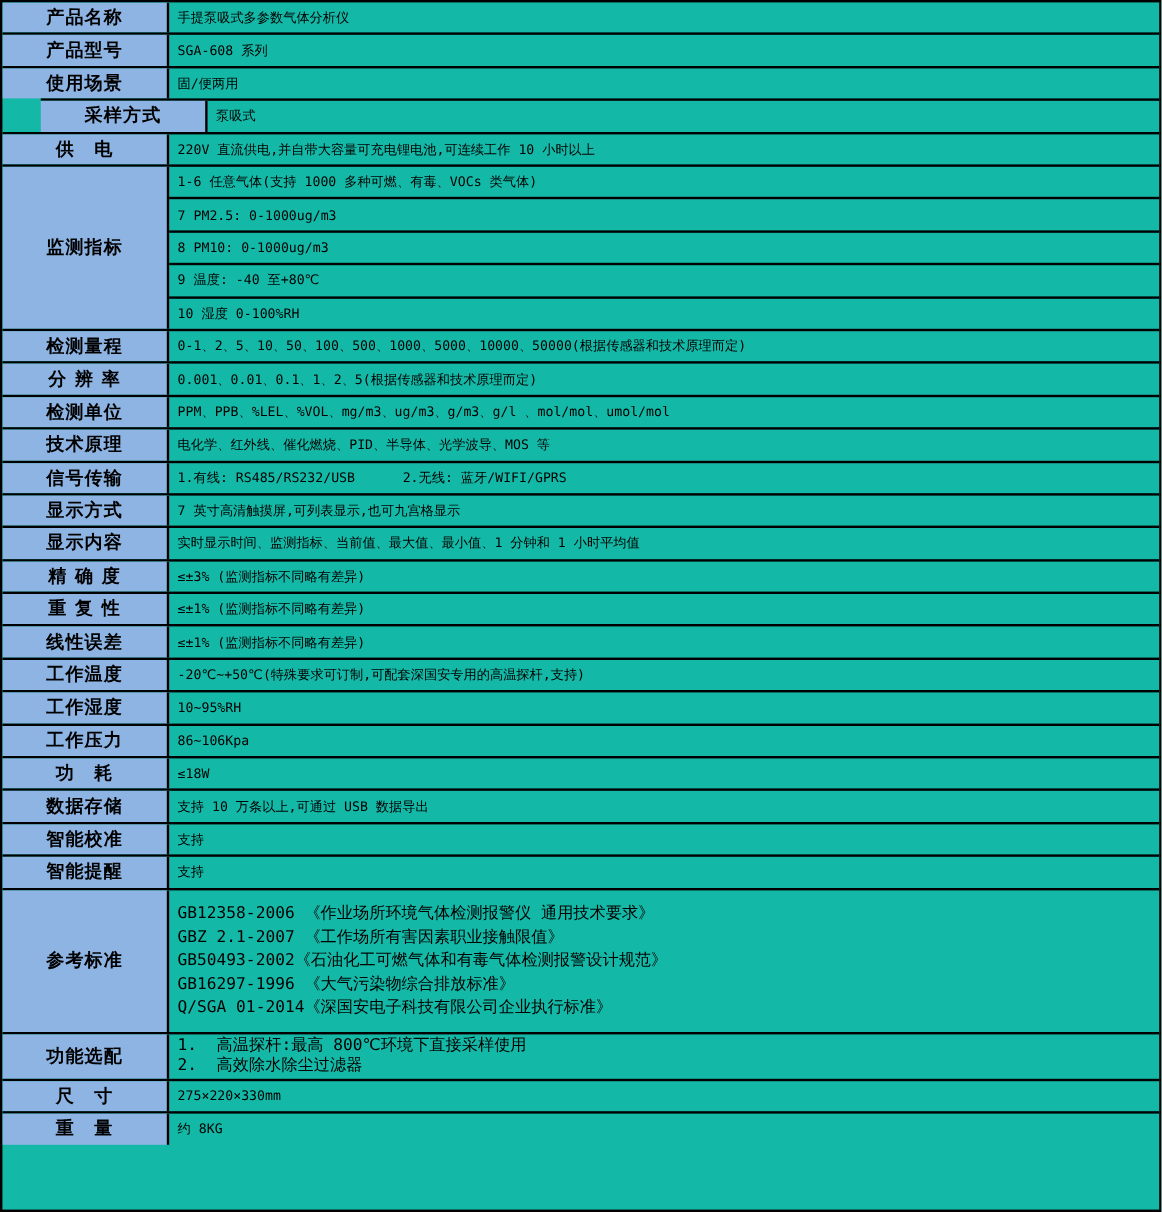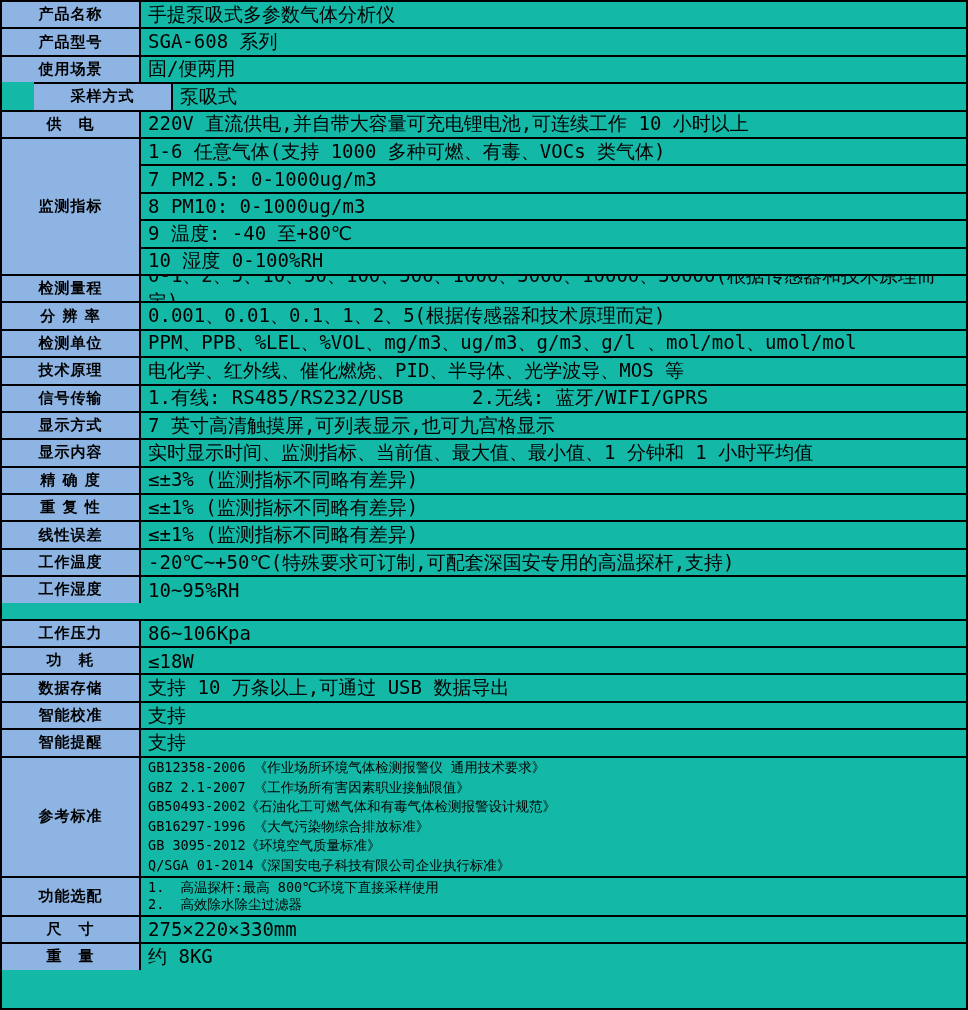--- a/index.html
+++ b/index.html
@@ -43,24 +43,25 @@
     flex: 1;
     display: flex;
     flex-direction: column;
     min-width: 0;
   }
   .cell {
     flex: 1;
     display: flex;
     align-items: center;
     padding: 0 7px;
-    font-size: 19px;
+    font-size: 11px;
     white-space: pre-wrap;
     border-top: 2px solid #000000;
     overflow: hidden;
+    text-align: right;
   }
   .cell:first-child { border-top: none; }
   .lines-cell {
     flex: 1;
     display: flex;
     flex-direction: column;
     justify-content: center;
     padding: 1px 7px;
     font-size: 13.5px;
     overflow: hidden;
@@ -180,21 +181,21 @@
       <div class="vals">
         <div class="cell">-20℃~+50℃(特殊要求可订制,可配套深国安专用的高温探杆,支持)</div>
       </div>
     </div>
     <div class="row" style="height: 25.4px;">
       <div class="label">工作湿度</div>
       <div class="vals">
         <div class="cell">10~95%RH</div>
       </div>
     </div>
-    <div class="row" style="height: 25.4px; margin-top: 16px;">
+    <div class="row" style="height: 25.4px;">
       <div class="label">工作压力</div>
       <div class="vals">
         <div class="cell">86~106Kpa</div>
       </div>
     </div>
     <div class="row" style="height: 25.4px;">
       <div class="label">功　耗</div>
       <div class="vals">
         <div class="cell">≤18W</div>
       </div>
@@ -218,21 +219,20 @@
       </div>
     </div>
     <div class="row" style="height: 118.6px;">
       <div class="label">参考标准</div>
       <div class="vals">
         <div class="lines-cell">
           <div class="line">GB12358-2006 《作业场所环境气体检测报警仪 通用技术要求》</div>
           <div class="line">GBZ 2.1-2007 《工作场所有害因素职业接触限值》</div>
           <div class="line">GB50493-2002《石油化工可燃气体和有毒气体检测报警设计规范》</div>
           <div class="line">GB16297-1996 《大气污染物综合排放标准》</div>
-          <div class="line">GB 3095-2012《环境空气质量标准》</div>
           <div class="line">Q/SGA 01-2014《深国安电子科技有限公司企业执行标准》</div>
         </div>
       </div>
     </div>
     <div class="row" data-rowtype="options" style="height: 36.6px;">
       <div class="label">功能选配</div>
       <div class="vals">
         <div class="lines-cell">
           <div class="line">1.  高温探杆:最高 800℃环境下直接采样使用</div>
           <div class="line">2.  高效除水除尘过滤器</div>

